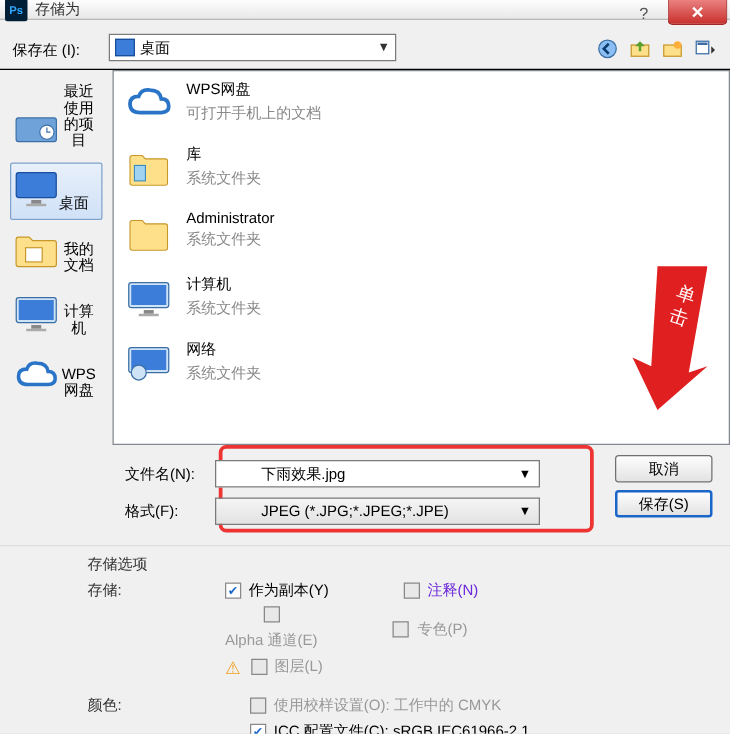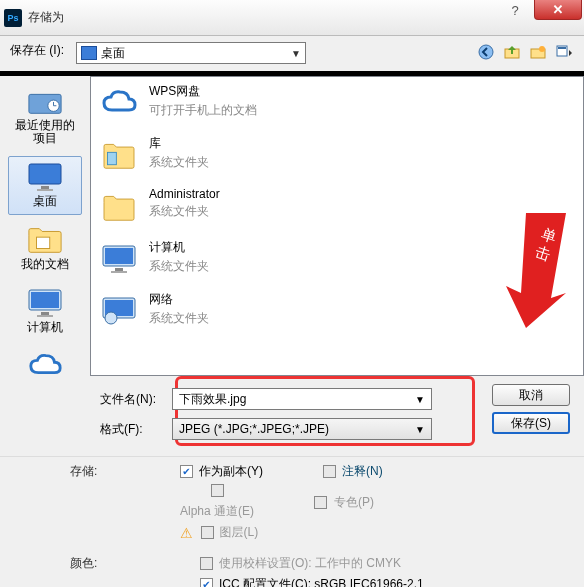--- a/index.html
+++ b/index.html
@@ -1,60 +1,60 @@
 <!DOCTYPE html>
 <html><head>
 <meta charset="utf-8">
 <style>
 * { box-sizing: border-box; margin: 0; padding: 0; font-family: "Microsoft YaHei", SimSun, sans-serif; font-size: 12px; }
 body { background: #d4d0c8; width: 584px; height: 587px; overflow: hidden; position: relative; }
 
-.titlebar { height: 36px; background: linear-gradient(#fdfdfd, #e8e8e8); border-bottom: 1px solid #bbb; display: flex; align-items: center; padding: 0 4px; }
+.titlebar { height: 16px; background: linear-gradient(#fdfdfd, #e8e8e8); border-bottom: 1px solid #bbb; display: flex; align-items: center; padding: 0 4px; }
 .ps-icon { width: 18px; height: 18px; background: #001e36; color: #31a8ff; font-size: 9px; font-weight: bold; display: flex; align-items: center; justify-content: center; border-radius: 2px; }
 .titlebar-title { margin-left: 6px; flex: 1; color: #333; }
 .winbtns { display: flex; position: absolute; right: 2px; top: 0; }
 .winbtn { width: 34px; height: 20px; display: flex; align-items: center; justify-content: center; font-size: 13px; color: #555; border-radius: 0 0 4px 4px; margin-left:2px; }
 .winbtn.close { background: linear-gradient(#e9817f,#c9302c); color: #fff; width: 48px; font-weight: bold; border:1px solid #a02725; border-top:none;}
 .winbtn.close::before { content:"✕"; }
 .winbtn.help::before { content:"?"; }
 
-.toolbar-row { display: flex; align-items: flex-start; padding: 6px 10px; gap: 8px; height: 40px; background:#f0f0f0; border-bottom:5px solid #000000; }
+.toolbar-row { display: flex; align-items: flex-end; padding: 6px 10px; gap: 19px; height: 40px; background:#f0f0f0; border-bottom:1px solid #000000; }
 .toolbar-row .lbl { margin-right: 4px; }
 .location-dd { flex: 0 0 230px; height: 22px; border: 1px solid #7a7a7a; background: #fff; display: flex; align-items: center; padding: 0 4px; }
 .location-dd .dsk-icon { width:16px; height:14px; background:#3b7dd8; border:1px solid #1a4d9b; margin-right:4px; }
 .location-dd .txt { flex:1; }
 .location-dd .dd-arrow { font-size:10px; color:#333;}
 .nav-icons { display:flex; gap:6px; margin-left:10px; align-items:center;}
 .navico { width:20px; height:20px; display:flex; align-items:center; justify-content:center; border:1px solid transparent; }
 .navico svg { width:16px; height:16px; }
 
 .main-row { display:flex; height: 300px; }
 .places-bar { width: 90px; background: #f0f0f0; display:flex; flex-direction:column; align-items:center; gap:4px; padding-top:4px; }
-.place { width:74px; display:flex; flex-direction:column; align-items:center; padding:6px 2px; text-align:center; border:1px solid transparent;}
+.place { width:74px; display:flex; flex-direction:row; align-items:flex-end; padding:6px 2px; text-align:center; border:1px solid transparent;}
 .place.selected { border:1px solid #7da2ce; background:linear-gradient(#e8f0fa,#d0e1f7); border-radius:2px; }
 .place .pic { width:36px; height:28px; margin-bottom:4px; display:flex; align-items:center; justify-content:center;}
 .place .lbl { line-height:13px; }
 
 .file-list { flex:1; background:#fff; border:1px solid #828790; overflow:hidden; }
 .file-item { display:flex; align-items:flex-start; padding:6px 8px; gap:10px; }
 .file-item .icon { width:40px; height:40px; display:flex; align-items:center; justify-content:center;}
 .file-item .texts .name { font-size:12px; color:#000; }
 .file-item .texts .sub { font-size:12px; color:#888; margin-top:2px;}
 
 .folder-svg { width:38px; height:30px; }
 .cloud-svg { width:38px; height:30px; }
 .monitor-svg { width:36px; height:30px; }
 
 .filename-area { position:relative; padding:12px 12px 8px 100px; background:#f0f0f0; }
 .redbox { position:absolute; left:175px; top:0px; width:300px; height:70px; border:3px solid #e33; border-radius:6px; pointer-events:none;}
 .form-row { display:flex; align-items:center; margin-bottom:8px; gap:0;}
 .form-row .flabel { width:72px; text-align:left;}
 .combo { flex:0 0 260px; height:22px; border:1px solid #7a7a7a; background:#fff; display:flex; align-items:center; padding:0 6px; position:relative;}
 .combo.gray { background:linear-gradient(#f5f5f5,#e2e2e2);}
-.combo .ctext { flex:1; }
+.combo .ctext { flex:1;margin-left:30px; }
 .combo .dd-arrow { font-size:10px;}
 .side-buttons { position:absolute; right:14px; top:8px; display:flex; flex-direction:column; gap:6px; }
 .vbtn { width:78px; height:22px; border:1px solid #707070; background:linear-gradient(#fdfdfd,#e3e3e3); border-radius:3px; display:flex; align-items:center; justify-content:center;}
 .vbtn.primary { border:2px solid #1a66c9; }
 
 .lower { background:#f0f0f0; padding:6px 14px 10px 70px; border-top:1px solid #ddd; position:relative;}
 .lower .grp-title { color:#333; margin-bottom:4px; }
 .chk-row { display:flex; align-items:center; gap:6px; margin-bottom:4px; }
 .chk-row.pair { gap:60px; }
 .chk { width:13px; height:13px; border:1px solid #888; background:#fff; display:inline-flex; align-items:center; justify-content:center; font-size:10px; color:#1a66c9; }
@@ -261,31 +261,32 @@
     <div class="vbtn">
         <span>取消</span>
       </div>
     <div class="vbtn primary">
         <span>保存(S)</span>
       </div>
   </div>
 </div>
 
 <div class="lower">
+  <div class="grp-title">存储选项</div>
   <div style="display:flex; align-items:flex-start;">
     <div style="width:40px; color:#333;">存储:</div>
     <div style="flex:1; margin-left:70px;">
       <div class="chk-row pair">
         <span style="display:flex; align-items:center; gap:6px;">
             <span class="chk checked"></span>
             <span><span>作为副本(Y)</span></span>
           </span>
         <span style="display:flex; align-items:center; gap:6px;">
             <span class="chk disabled"></span>
-            <span style="color:#0c4a6e">注释(N)</span>
+            <span style="color:#6d28d9">注释(N)</span>
           </span>
       </div>
       <div class="chk-row pair">
         <span style="display:flex; align-items:center; gap:6px;flex-direction:column;">
             <span class="chk disabled"></span>
             <span style="color:#999">Alpha 通道(E)</span>
           </span>
         <span style="display:flex; align-items:center; gap:7px;">
             <span class="chk disabled"></span>
             <span style="color:#999">专色(P)</span>

